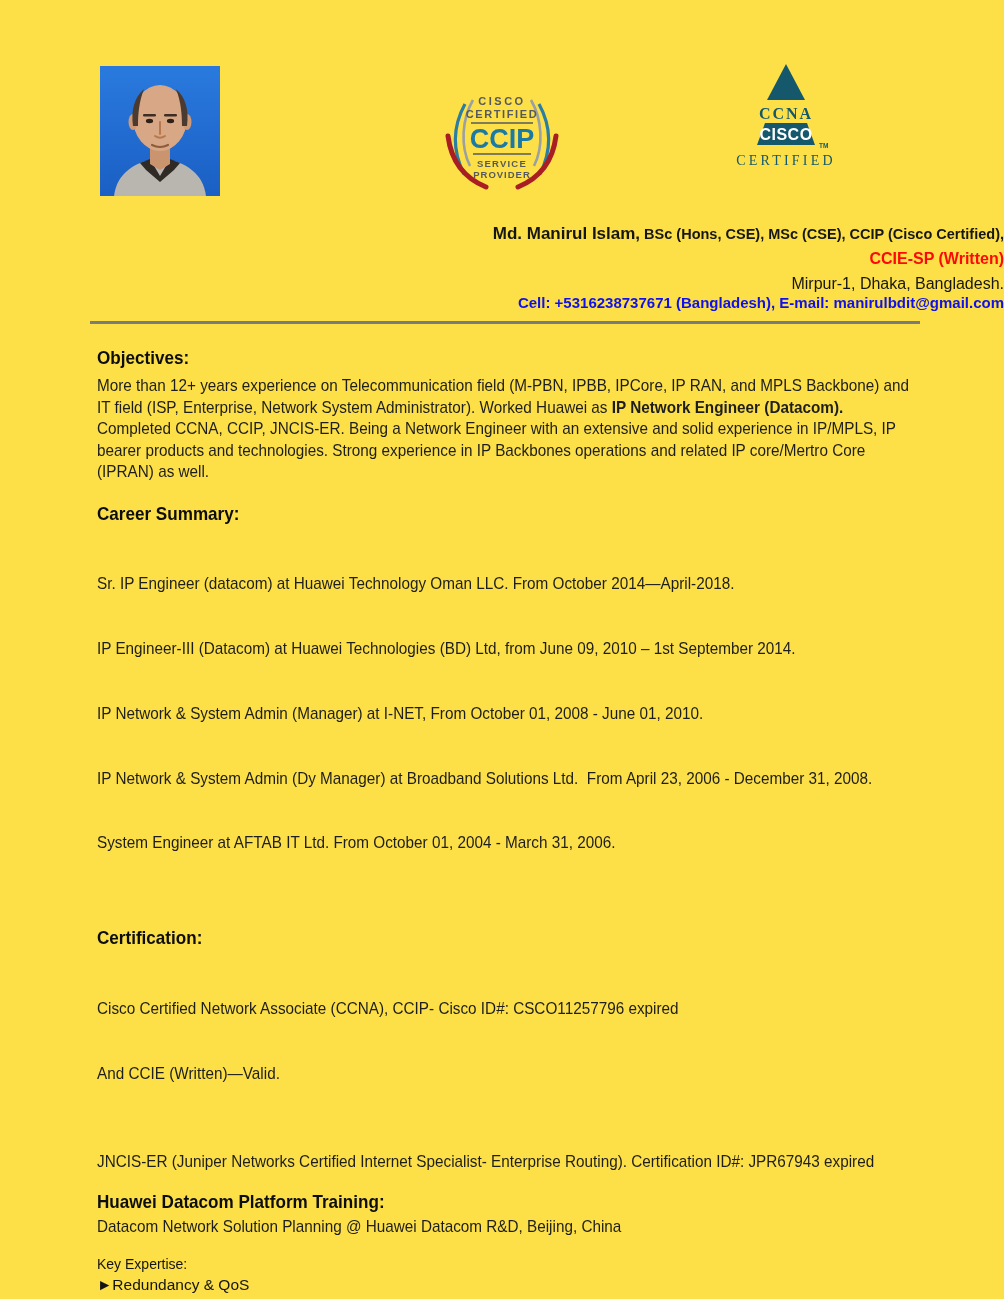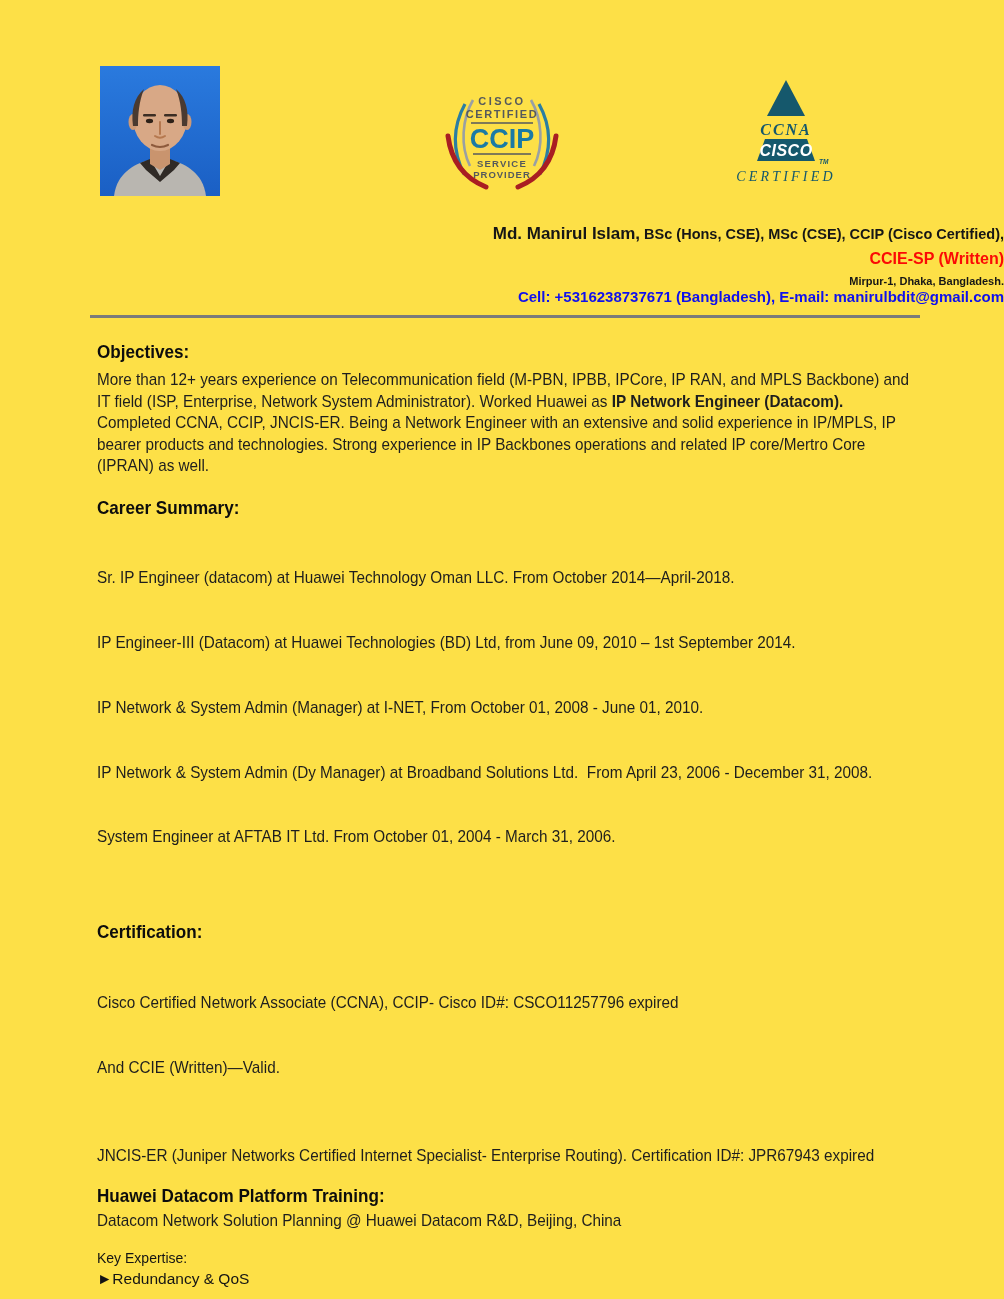--- a/index.html
+++ b/index.html
@@ -9,27 +9,27 @@
     width: 1004px; height: 1299px;
     margin: 0 auto;
     background: #fde047;
     font-family: "Liberation Sans", sans-serif;
     overflow: hidden;
   }
   
   .header-images { position: relative; height: 196px; }
   .photo { position: absolute; left: 100px; top: 66px; width: 120px; height: 130px; }
   .ccip  { position: absolute; left: 423px; top: 86px; width: 158px; height: 108px; }
-  .ccna  { position: absolute; left: 726px; top: 76px; width: 120px; height: 114px; font-style: italic; }
+  .ccna  { position: absolute; left: 726px; top: 60px; width: 120px; height: 114px; }
   
   .name-block { text-align: right; margin-top: 28px; color: #161616; }
   .name-line { font-weight: bold; font-size: 17px; }
   .name-line .cred { font-size: 14.5px; }
   .ccie-line { font-weight: bold; font-size: 16px; margin-top: 6px; }
-  .addr-line { font-weight: bold; font-size: 11px; margin-top: 7px; }
+  .addr-line { font-weight: normal; font-size: 16px; margin-top: 7px; }
   .cell-line { font-weight: bold; font-size: 15px; margin-top: 1px; }
   .divider { height: 3px; margin: 10px 84px 0 90px; }
   
   .content { margin-left: 97px; width: 813px; color: #1e1e1e; }
   .squeeze { width: 905px; transform: scaleX(0.899); transform-origin: 0 0; }
   .sec-h { font-size: 19px; font-weight: bold; color: #0d0d0d; line-height: 24px; }
   .body-t { font-size: 17px; line-height: 21.6px; white-space: pre-wrap; }
   .mt-obj-h { margin-top: 22px; }
   .mt-obj-p { margin-top: 5px; }
   .mt-car-h { margin-top: 19px; }

